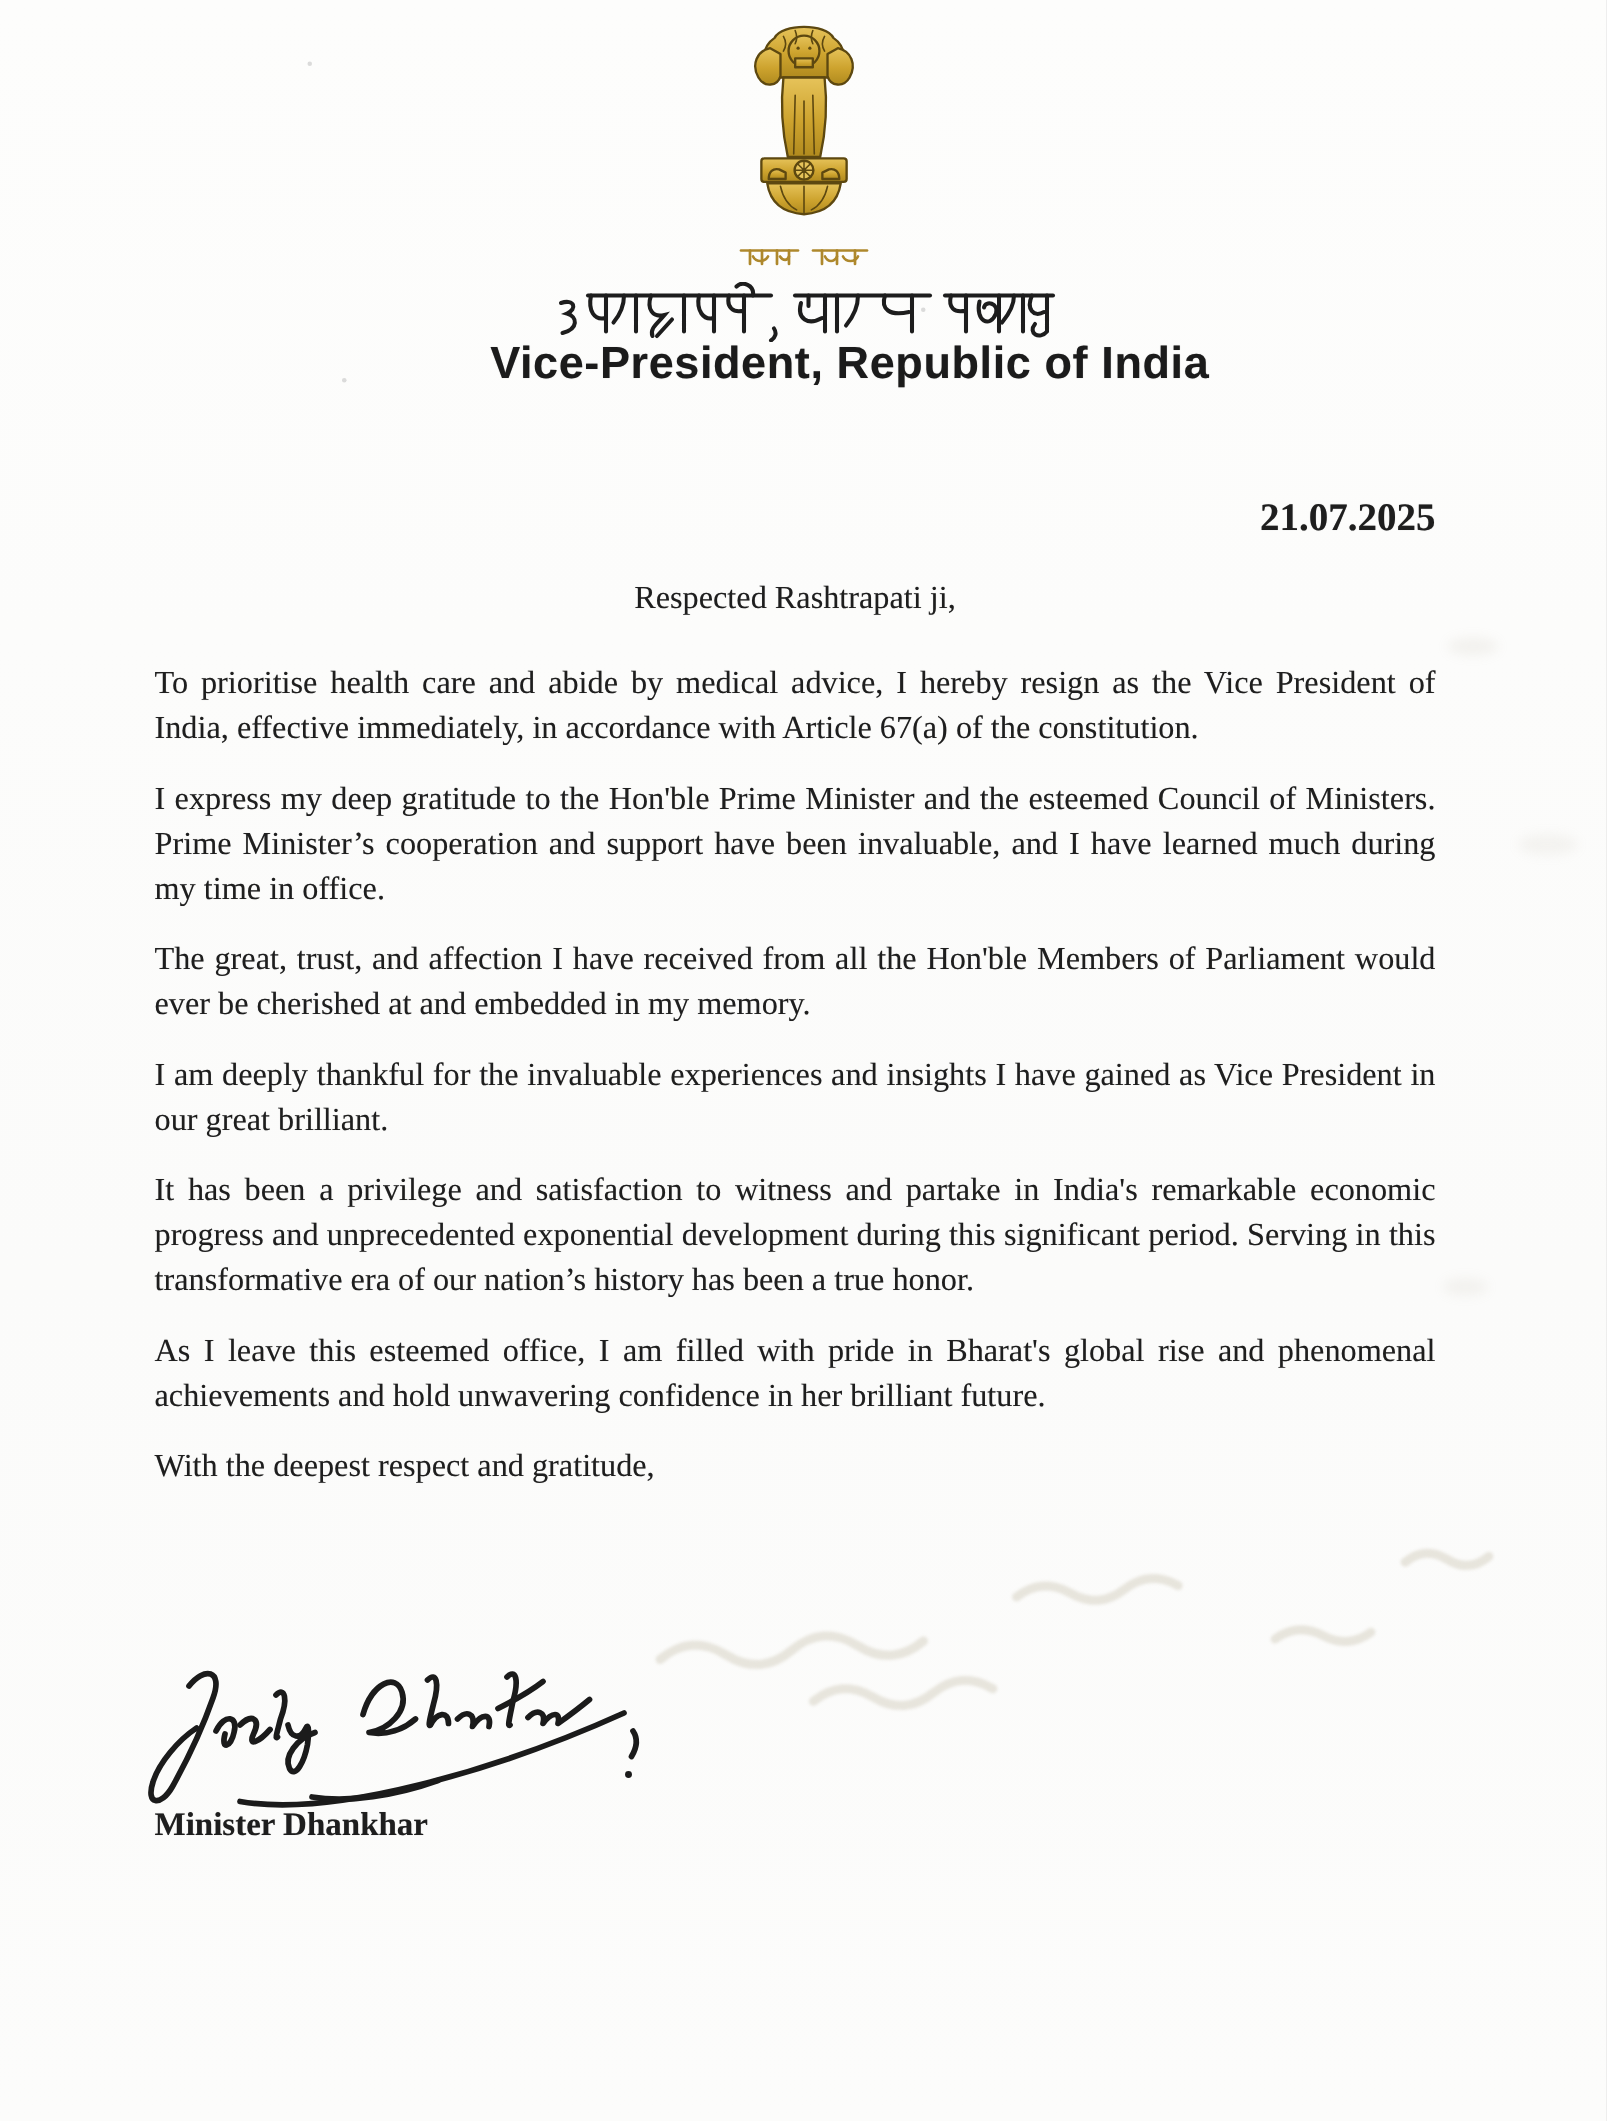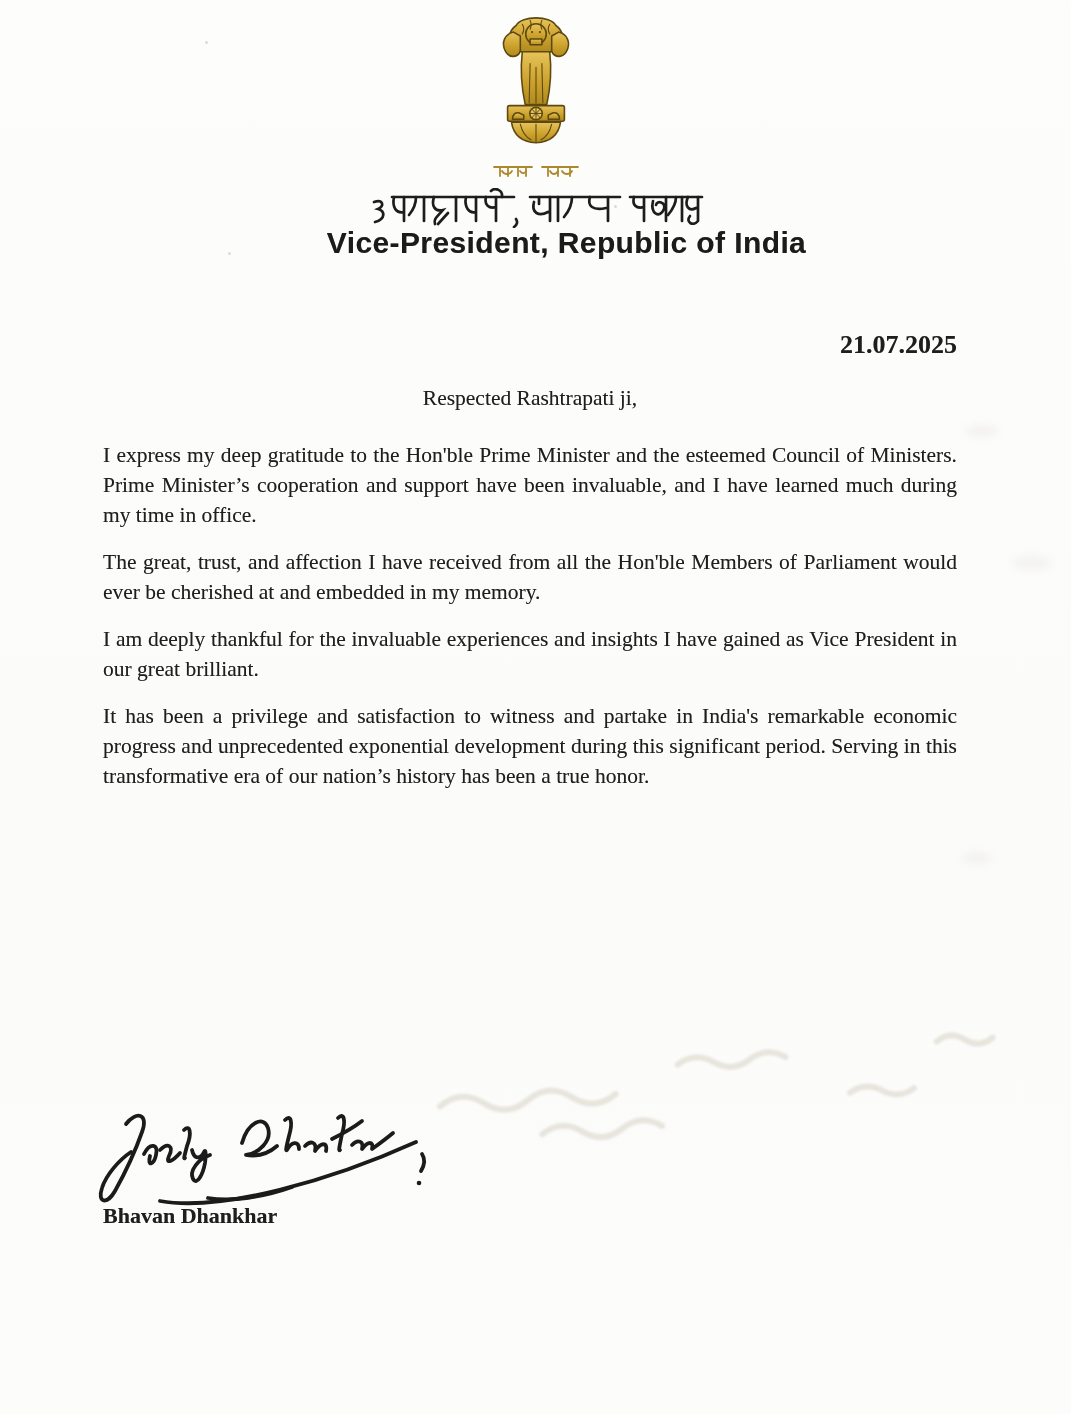--- a/index.html
+++ b/index.html
@@ -152,24 +152,27 @@
       </svg>
     </div>
 
     <div class="title-english">Vice-President, Republic of India</div>
   </header>
 
   <div class="date">21.07.2025</div>
 
   <div class="letter-body">
     <div class="salutation">Respected Rashtrapati ji,</div>
+    <p>To prioritise health care and abide by medical advice, I hereby resign as the Vice President of India, effective immediately, in accordance with Article 67(a) of the constitution.</p>
     <p>I express my deep gratitude to the Hon'ble Prime Minister and the esteemed Council of Ministers. Prime Minister’s cooperation and support have been invaluable, and I have learned much during my time in office.</p>
     <p>The great, trust, and affection I have received from all the Hon'ble Members of Parliament would ever be cherished at and embedded in my memory.</p>
     <p>I am deeply thankful for the invaluable experiences and insights I have gained as Vice President in our great brilliant.</p>
     <p>It has been a privilege and satisfaction to witness and partake in India's remarkable economic progress and unprecedented exponential development during this significant period. Serving in this transformative era of our nation’s history has been a true honor.</p>
+    <p>As I leave this esteemed office, I am filled with pride in Bharat's global rise and phenomenal achievements and hold unwavering confidence in her brilliant future.</p>
+    <div class="closing">With the deepest respect and gratitude,</div>
   </div>
 
   <div class="signature" aria-label="Jagdeep Dhankhar">
     <svg width="410" height="120" viewBox="0 0 410 120">
       <g stroke="#1b1b1b" stroke-width="3.8" fill="none" stroke-linecap="round" stroke-linejoin="round">
 
         <path d="M34,26 C44,13 57,15 50,34 C43,54 33,75 23,93 C15,107 5,105 10,90 C14,77 27,62 39,54"></path>
         <path d="M52,56 C58,44 67,46 64,57 C62,67 55,69 58,58"></path>
         <path d="M68,52 C76,44 82,48 77,58 C73,67 81,63 88,55"></path>
         <path d="M92,32 C98,26 100,35 95,48 C93,56 91,62 93,60"></path>
@@ -183,21 +186,21 @@
         <path d="M260,47 C266,41 272,43 270,51 C276,43 282,43 280,51 C287,46 295,40 301,35"></path>
 
         <path d="M68,103 C130,114 240,82 324,44"></path>
         <path d="M200,89 C172,99 140,104 116,100"></path>
         <path d="M330,56 C334,62 332,68 329,73"></path>
         <circle cx="327" cy="85" r="2.3" fill="#1b1b1b" stroke="none"></circle>
       </g>
     </svg>
   </div>
 
-  <div class="signer-name">Bhavan Dhankhar</div>
+  <div class="signer-name">Minister Dhankhar</div>
 
 
   <div class="bleed">
     <svg width="650" height="130" viewBox="0 0 650 130">
       <g stroke="#b3a98e" stroke-width="6" fill="none" stroke-linecap="round" opacity=".55">
         <path d="M20,55 q22,-16 44,0 t44,0 t44,0 t44,0"></path>
         <path d="M120,90 q20,-14 40,0 t40,0 t40,0"></path>
         <path d="M260,30 q18,-12 36,0 t36,0 t36,0"></path>
         <path d="M430,70 q16,-10 32,0 t32,0"></path>
         <path d="M520,25 q14,-10 28,0 t28,0"></path>

